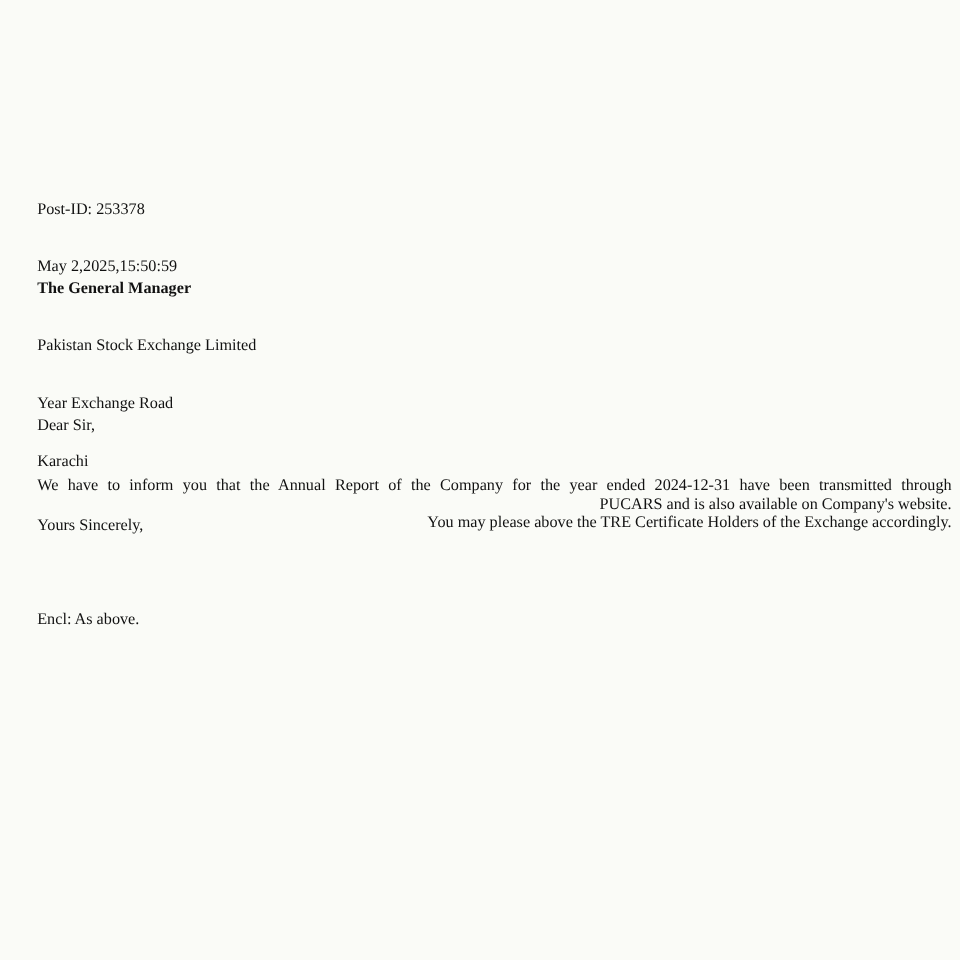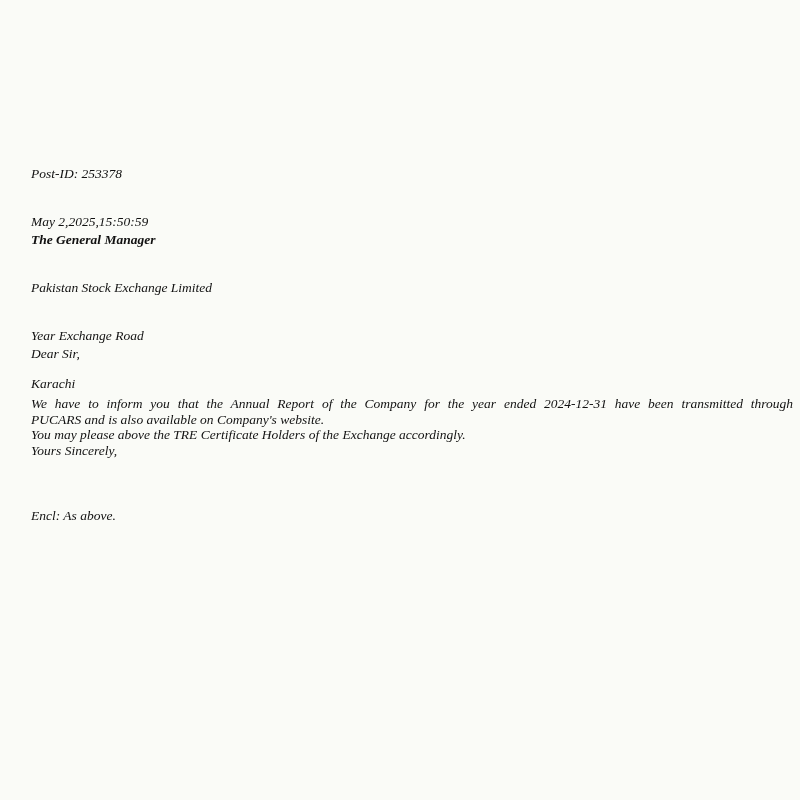--- a/index.html
+++ b/index.html
@@ -18,37 +18,36 @@
     width: 800px;
     height: 800px;
     overflow: hidden;
     font-size: 13.5px;
     line-height: 16px;
   }
   .block {
     position: absolute;
     left: 31px;
     white-space: pre;
-    font-style: italic;
   }
   .meta-block       { top: 134px; }
   .recipient-block  { top: 184px; }
   .subject-block    { top: 315px; }
   .salutation-block { top: 346px; text-align: center; }
   .body-block       { top: 396px; width: 762px; line-height: 15.5px; white-space: normal; }
-  .closing-block    { top: 443px; }
+  .closing-block    { top: 430px; }
   .enclosure-block  { top: 508px; }
   .bold { font-weight: bold; margin-top: 16px; }
   .justified-line {
     text-align: justify;
     text-align-last: justify;
     white-space: normal;
   }
   .plain-line {
-    text-align: left;
+    text-align: right;
     white-space: pre;
   }
 </style>
 </head>
 <body>
 
 <div class="page">
 
   <div class="block meta-block">
     <div>Post-ID: 253378</div>

